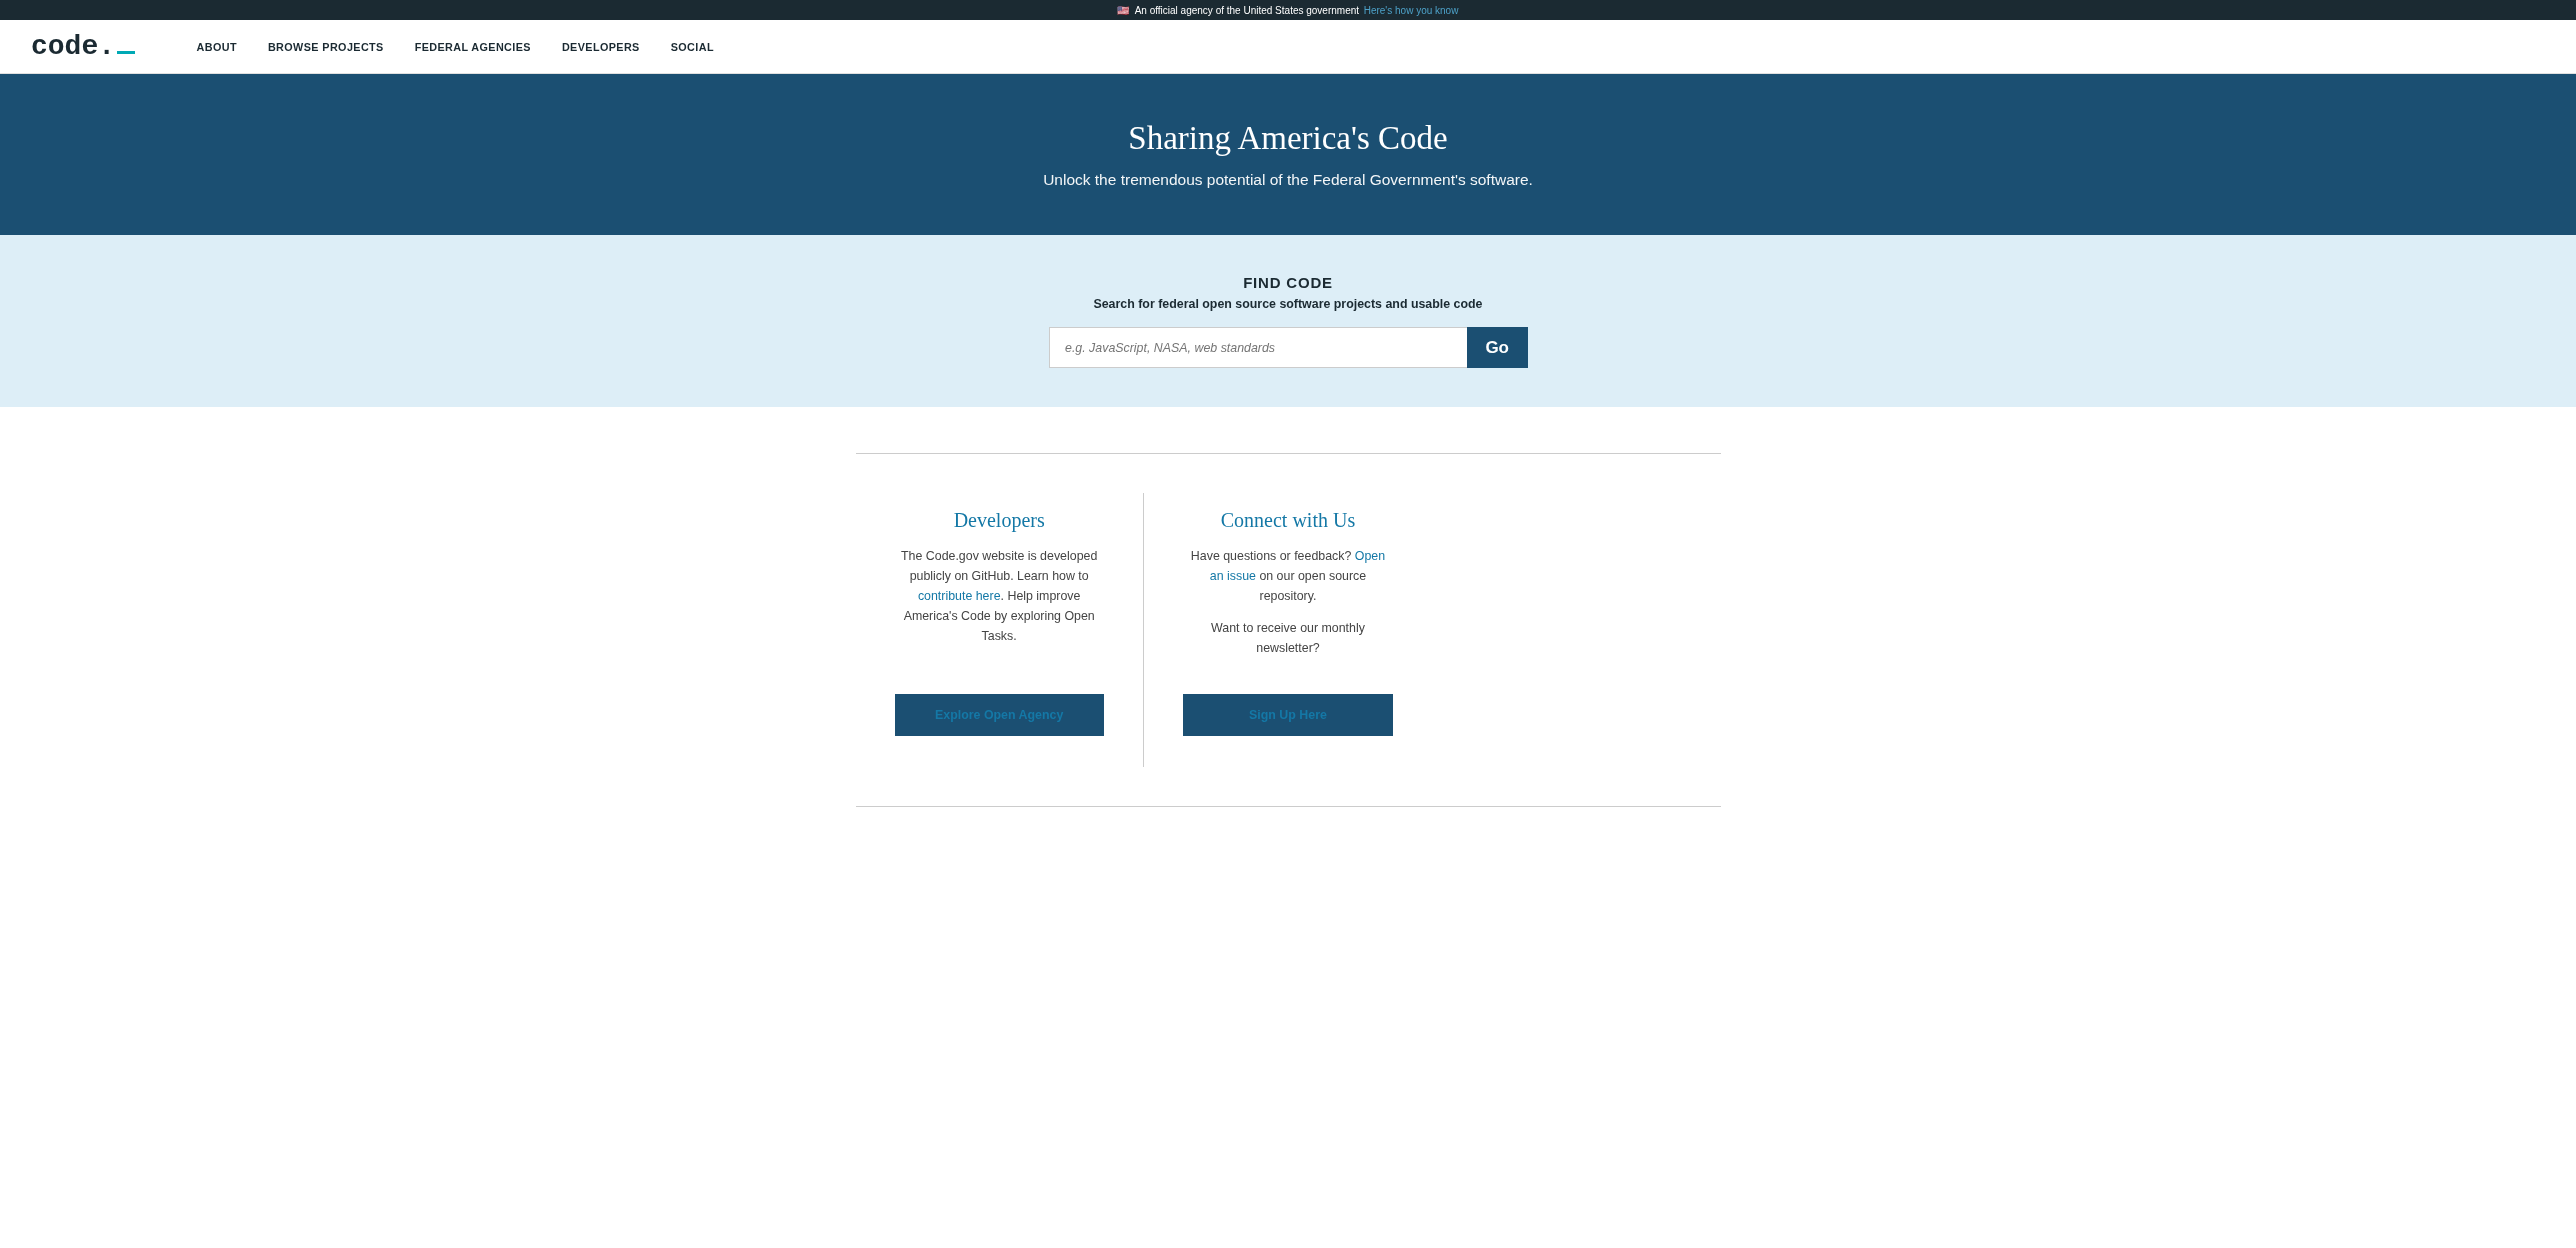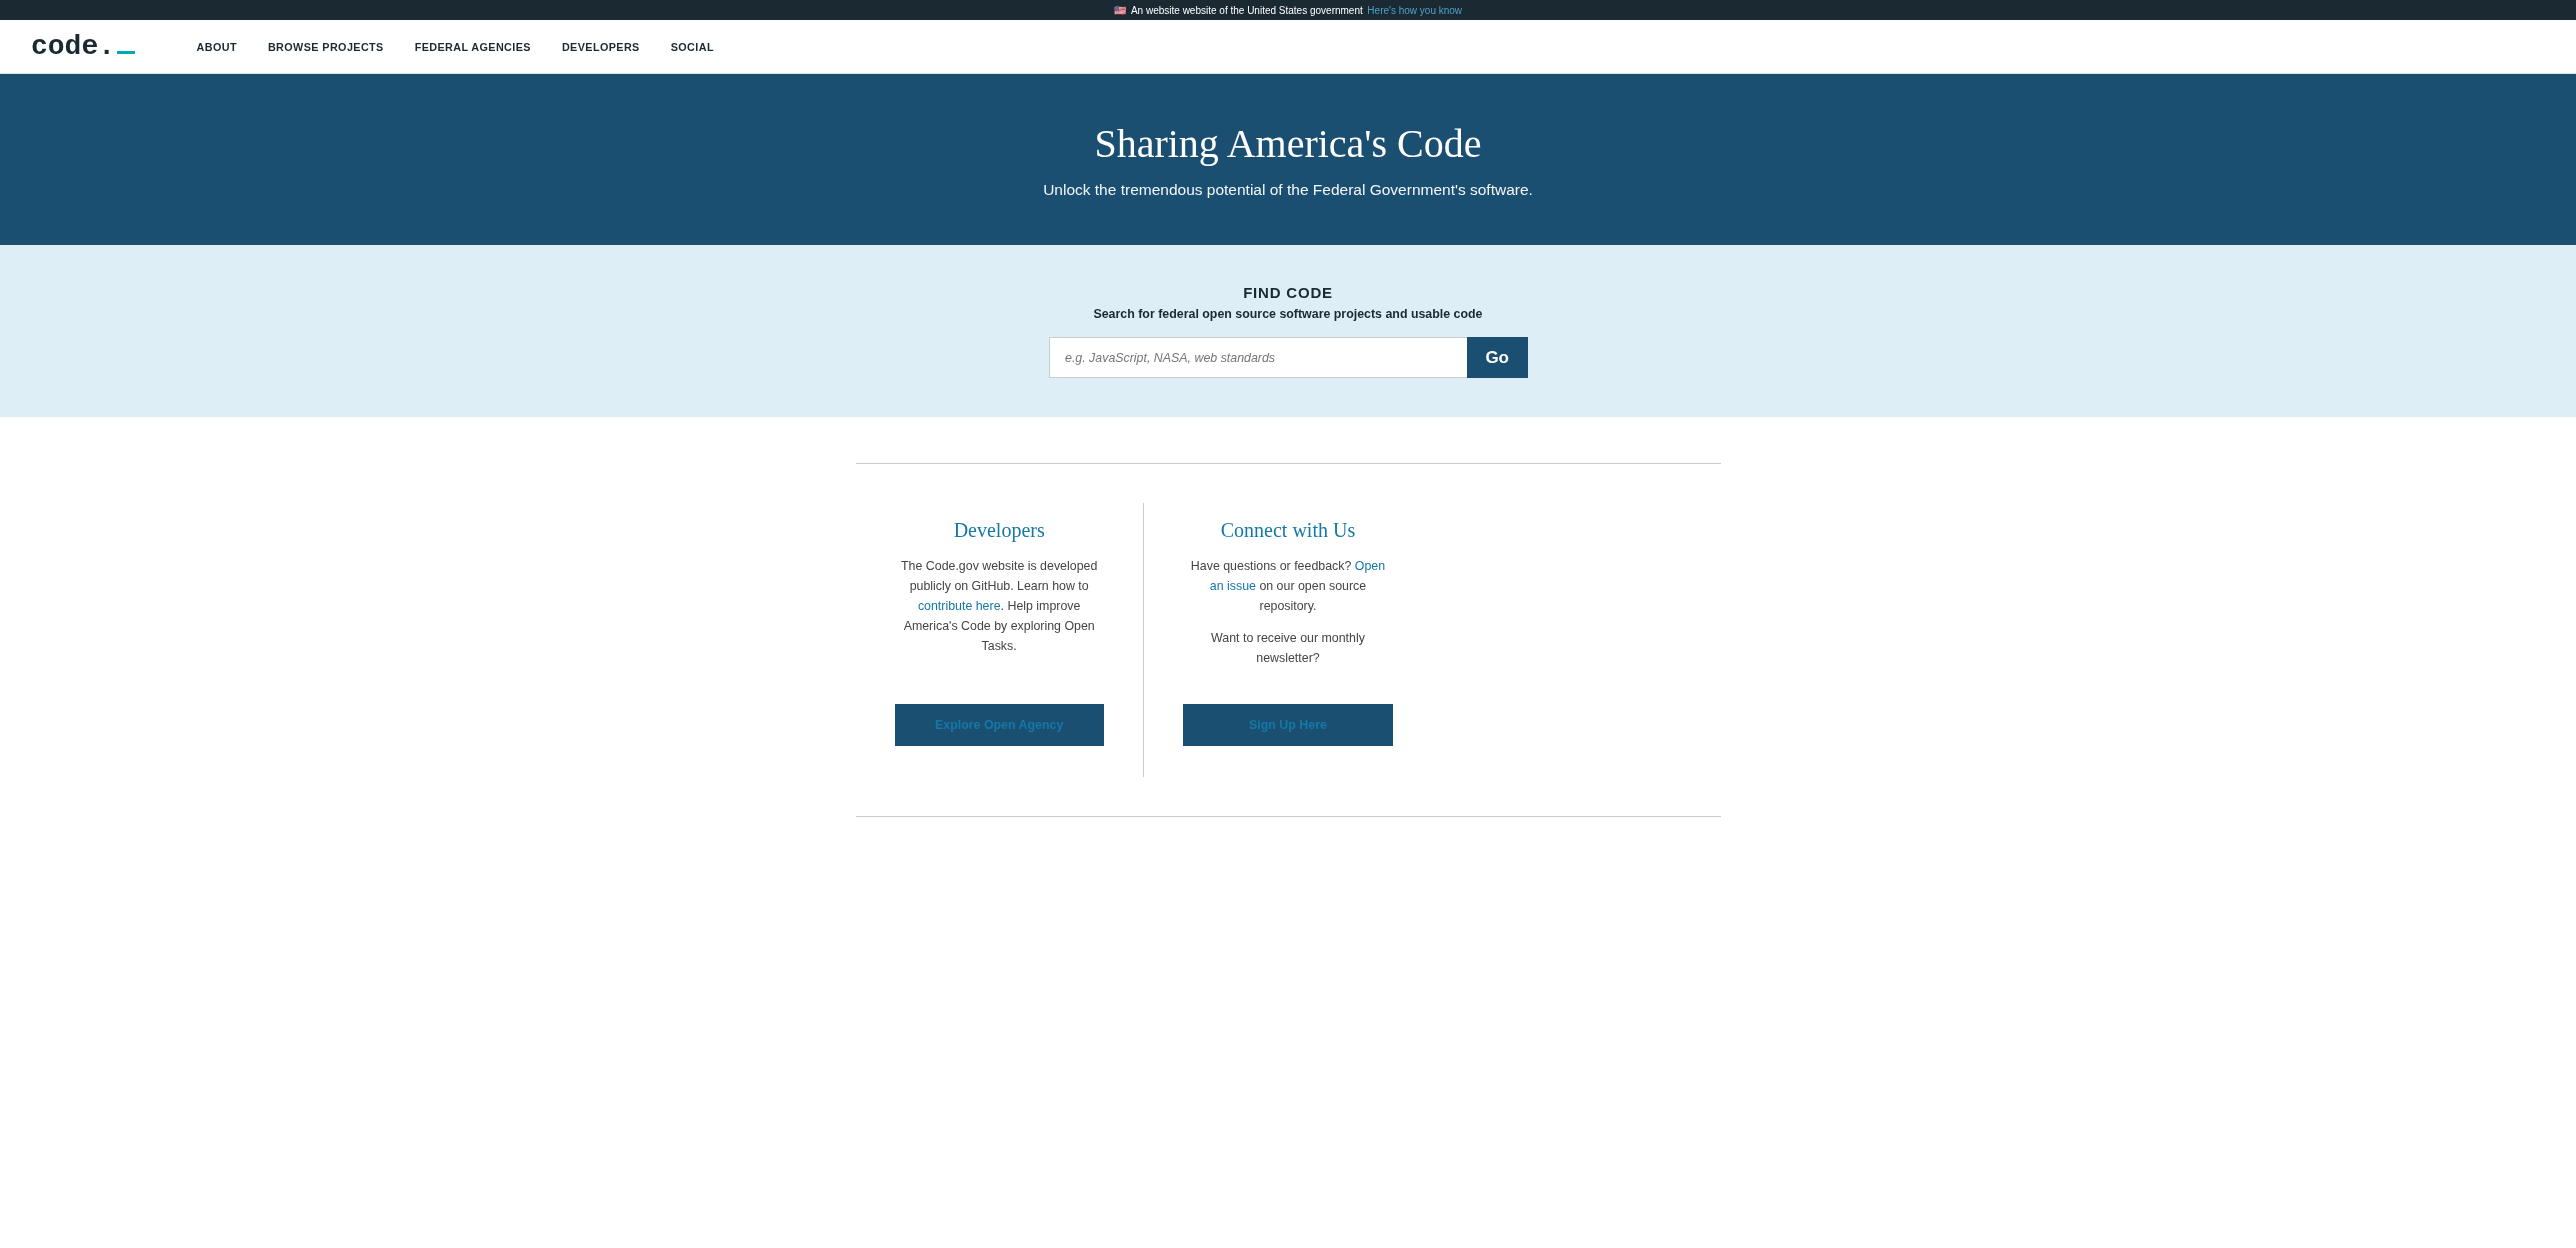--- a/index.html
+++ b/index.html
@@ -94,21 +94,21 @@
 
     
     .hero {
       background: #1b4f72;
       color: #fff;
       text-align: center;
       padding: 46px 15.5px;
     }
 
     .hero h1 {
-      font-size: 40px;
+      font-size: 33px;
       font-family: Georgia, serif;
       font-weight: normal;
       margin-bottom: 14px;
     }
 
     .hero p {
       font-size: 15.5px;
       font-family: Arial, sans-serif;
       font-weight: normal;
       opacity: 0.95;
@@ -250,21 +250,21 @@
       display: flex;
       flex-direction: column;
       height: 100%;
     }
   </style>
 </head>
 <body>
 
 <div class="gov-banner">
   <span>🇺🇸</span>
-  <span>An website website of the United States government</span>
+  <span>An official agency of the United States government</span>
   <a href="#">Here's how you know</a>
 </div>
 
 <nav class="main-nav">
   <div class="logo">
     <span class="logo-text">code.</span>
     <span class="logo-underscore"></span>
   </div>
   <ul class="nav-links">
     <li>

